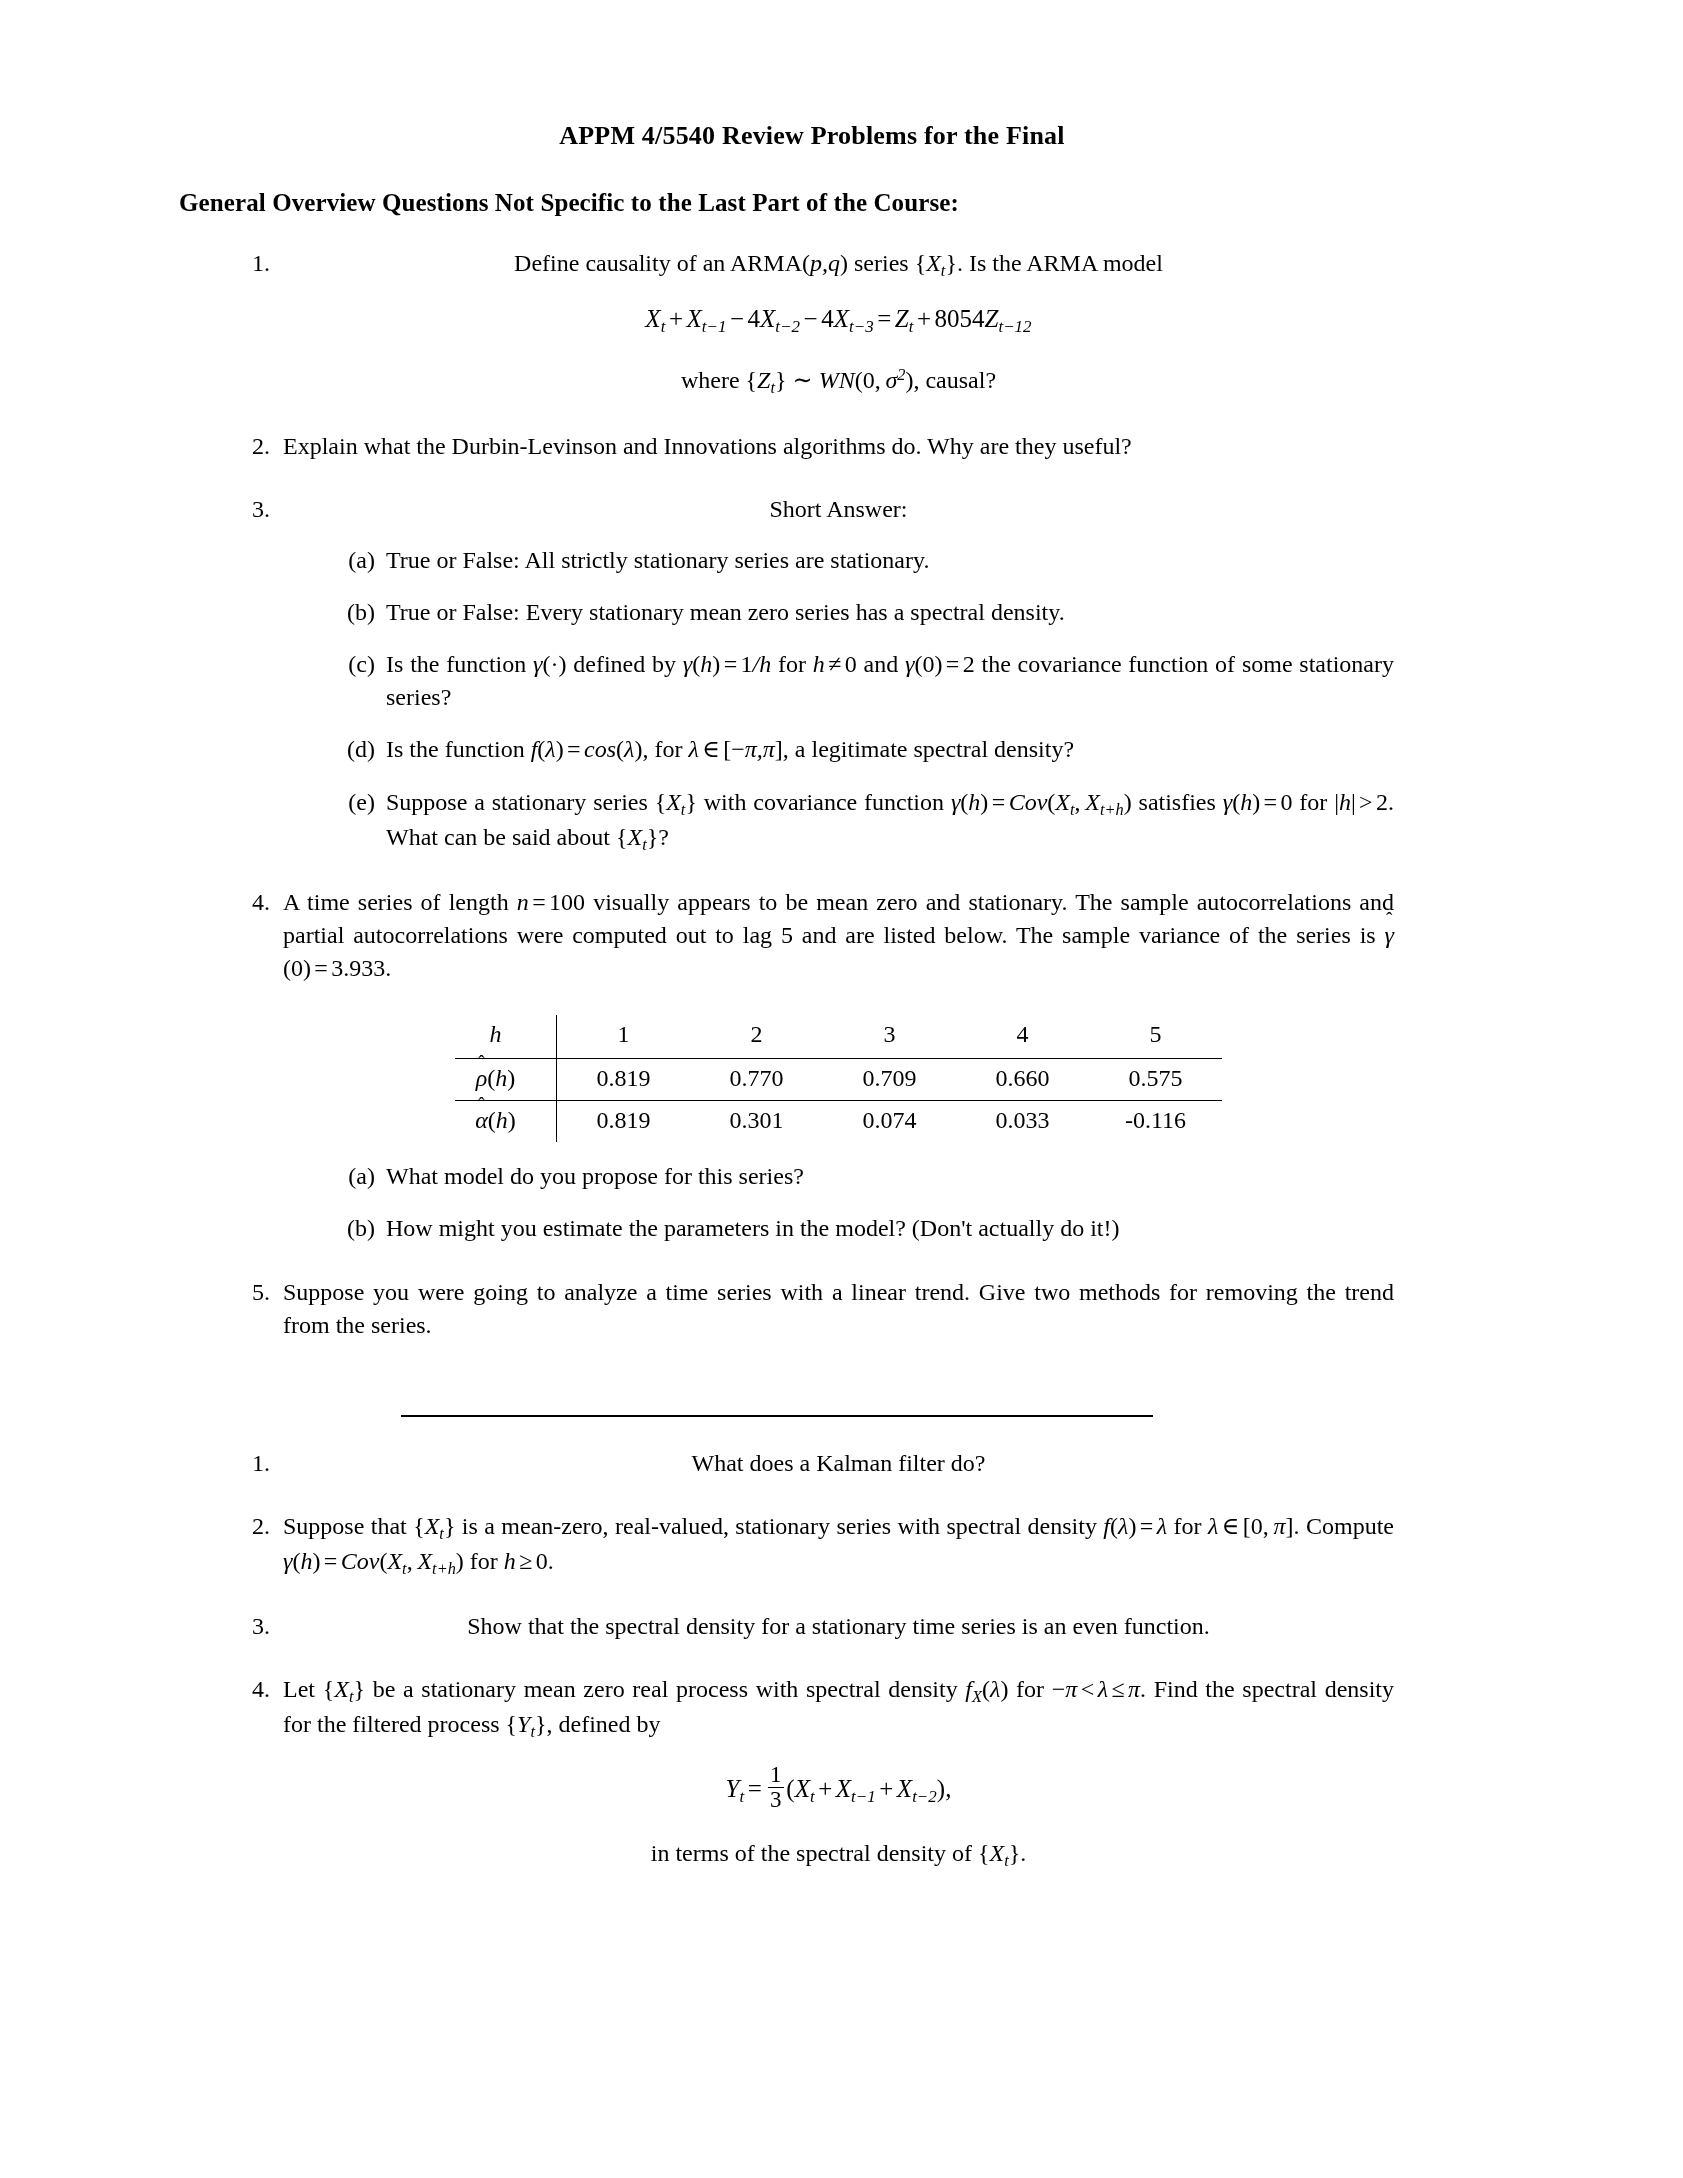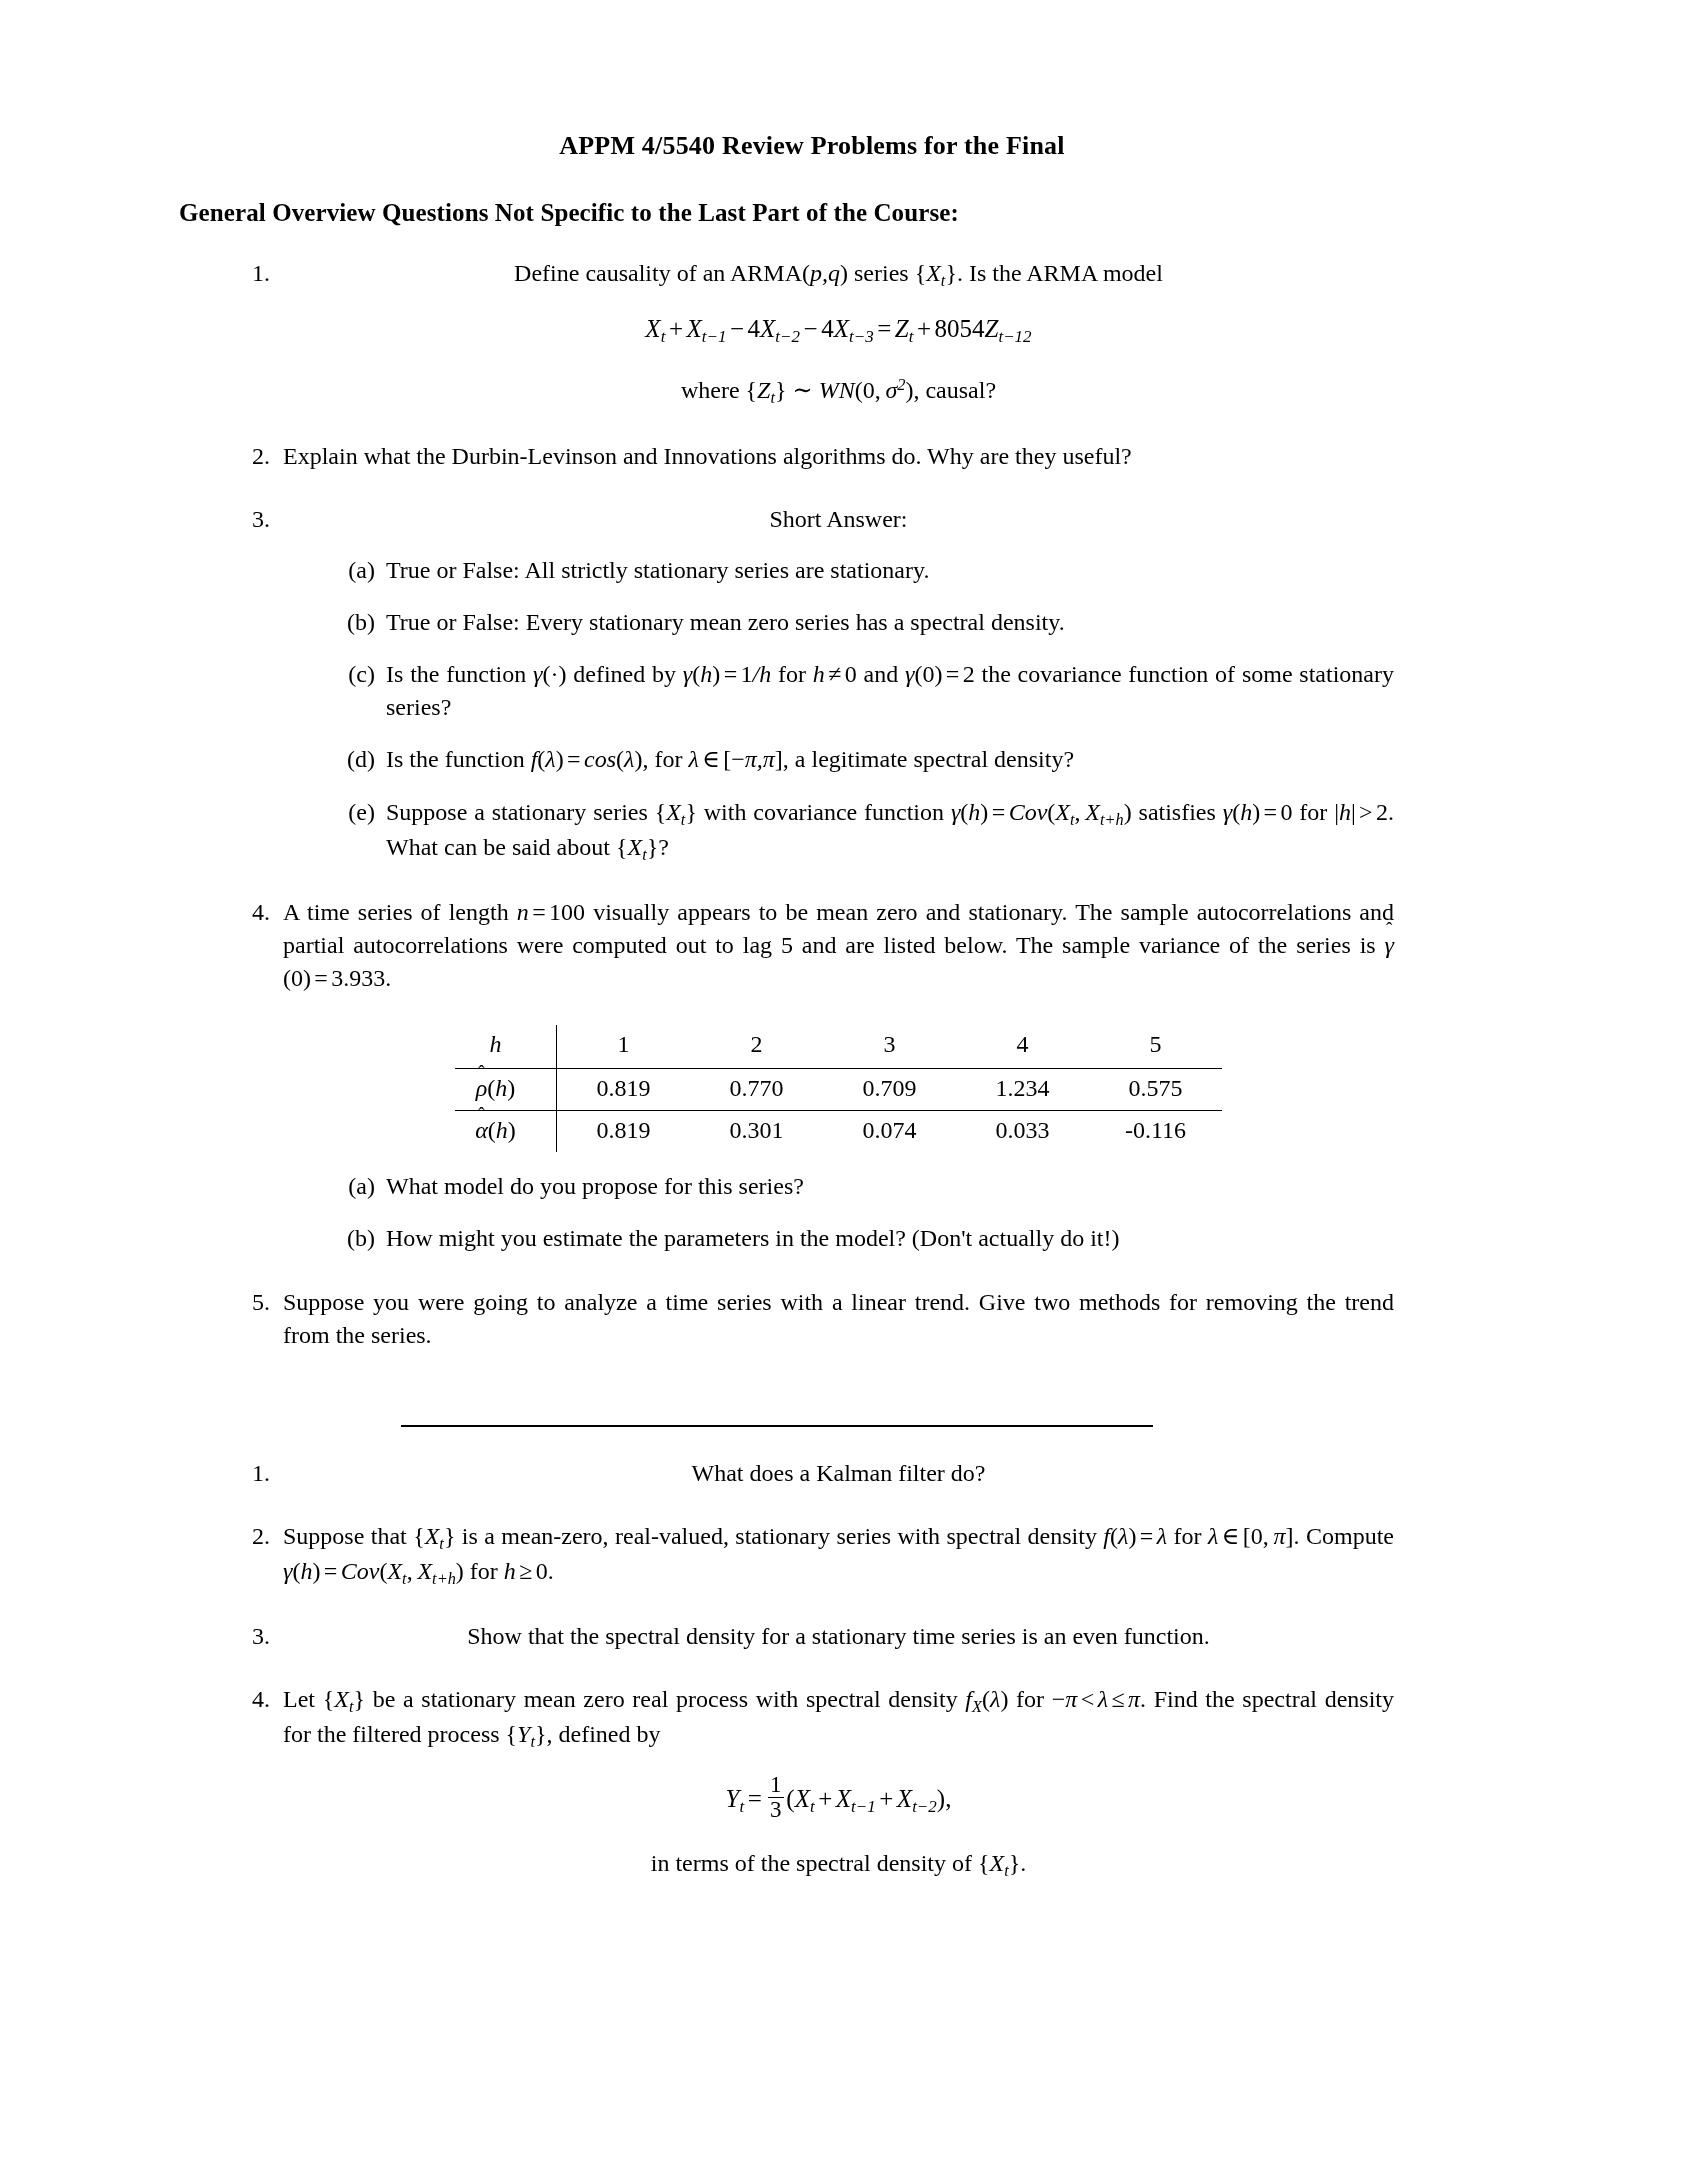--- a/index.html
+++ b/index.html
@@ -28,21 +28,21 @@
     top: 117px;
     width: 1164px;
   }
 
   
   .doc-title {
     text-align: center;
     font-size: 26px;
     font-weight: bold;
     letter-spacing: 0.2px;
-    margin: 10px 0 0 0;
+    margin: 0 0 0 0;
     padding-top: 4px;
   }
   .section-head {
     font-size: 25px;
     font-weight: bold;
     margin: 38px 0 0 -51px;
     letter-spacing: 0.1px;
   }
   .section-head.second {
     margin-top: 51px;
@@ -255,21 +255,21 @@
               <th class="colhead">2</th>
               <th class="colhead">3</th>
               <th class="colhead">4</th>
               <th class="colhead">5</th>
             </tr>
             <tr class="ruled-top">
               <td class="rowlabel"><span class="hatw"><span class="hatmark">ˆ</span><span class="math">ρ</span></span><span class="opn">(</span><span class="math">h</span><span class="opn">)</span></td>
               <td class="val">0.819</td>
               <td class="val">0.770</td>
               <td class="val">0.709</td>
-              <td class="val">1.234</td>
+              <td class="val">0.660</td>
               <td class="val">0.575</td>
             </tr>
             <tr class="ruled-top">
               <td class="rowlabel"><span class="hatw"><span class="hatmark">ˆ</span><span class="math">α</span></span><span class="opn">(</span><span class="math">h</span><span class="opn">)</span></td>
               <td class="val">0.819</td>
               <td class="val">0.301</td>
               <td class="val">0.074</td>
               <td class="val">0.033</td>
               <td class="val">-0.116</td>
             </tr>

